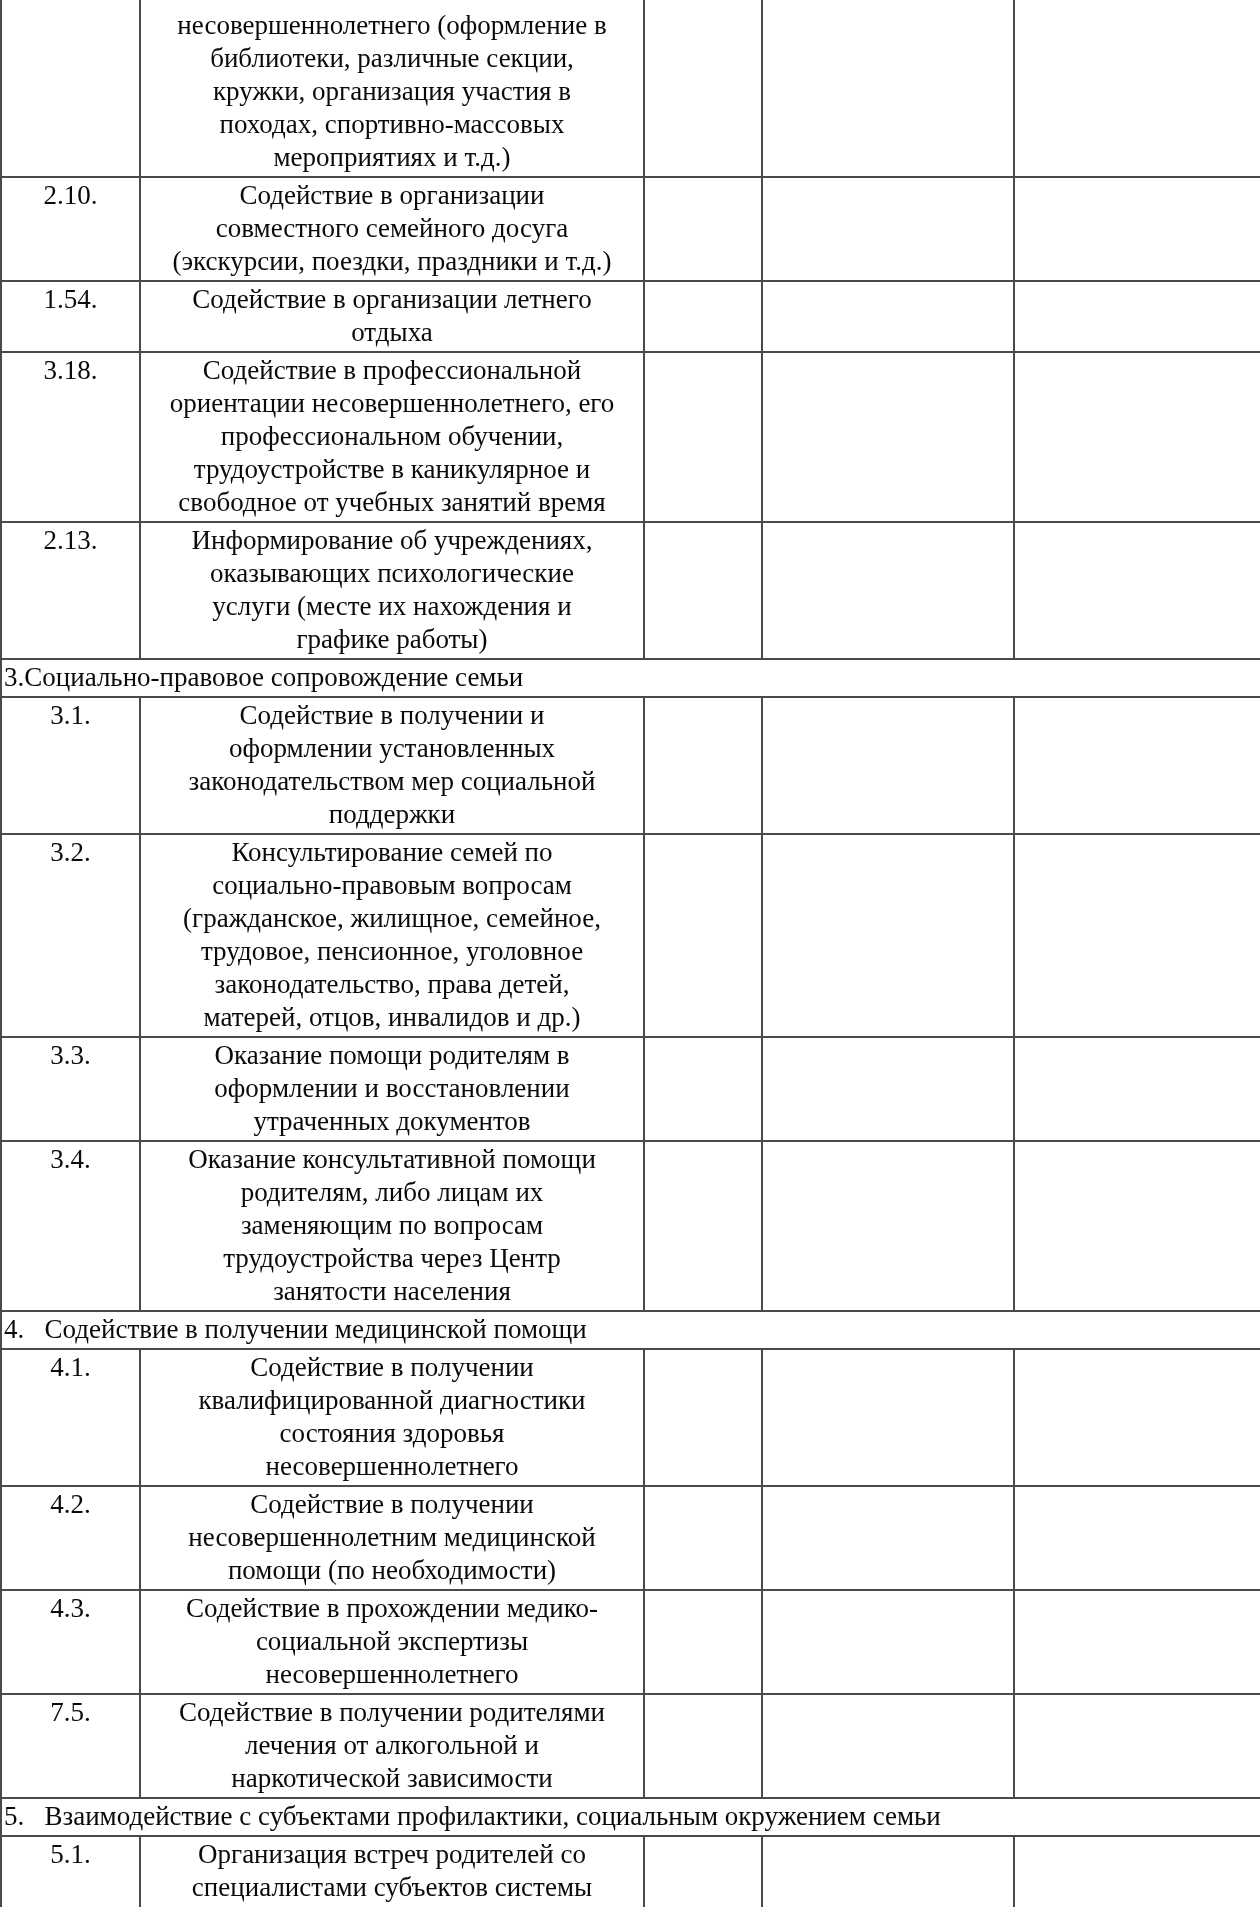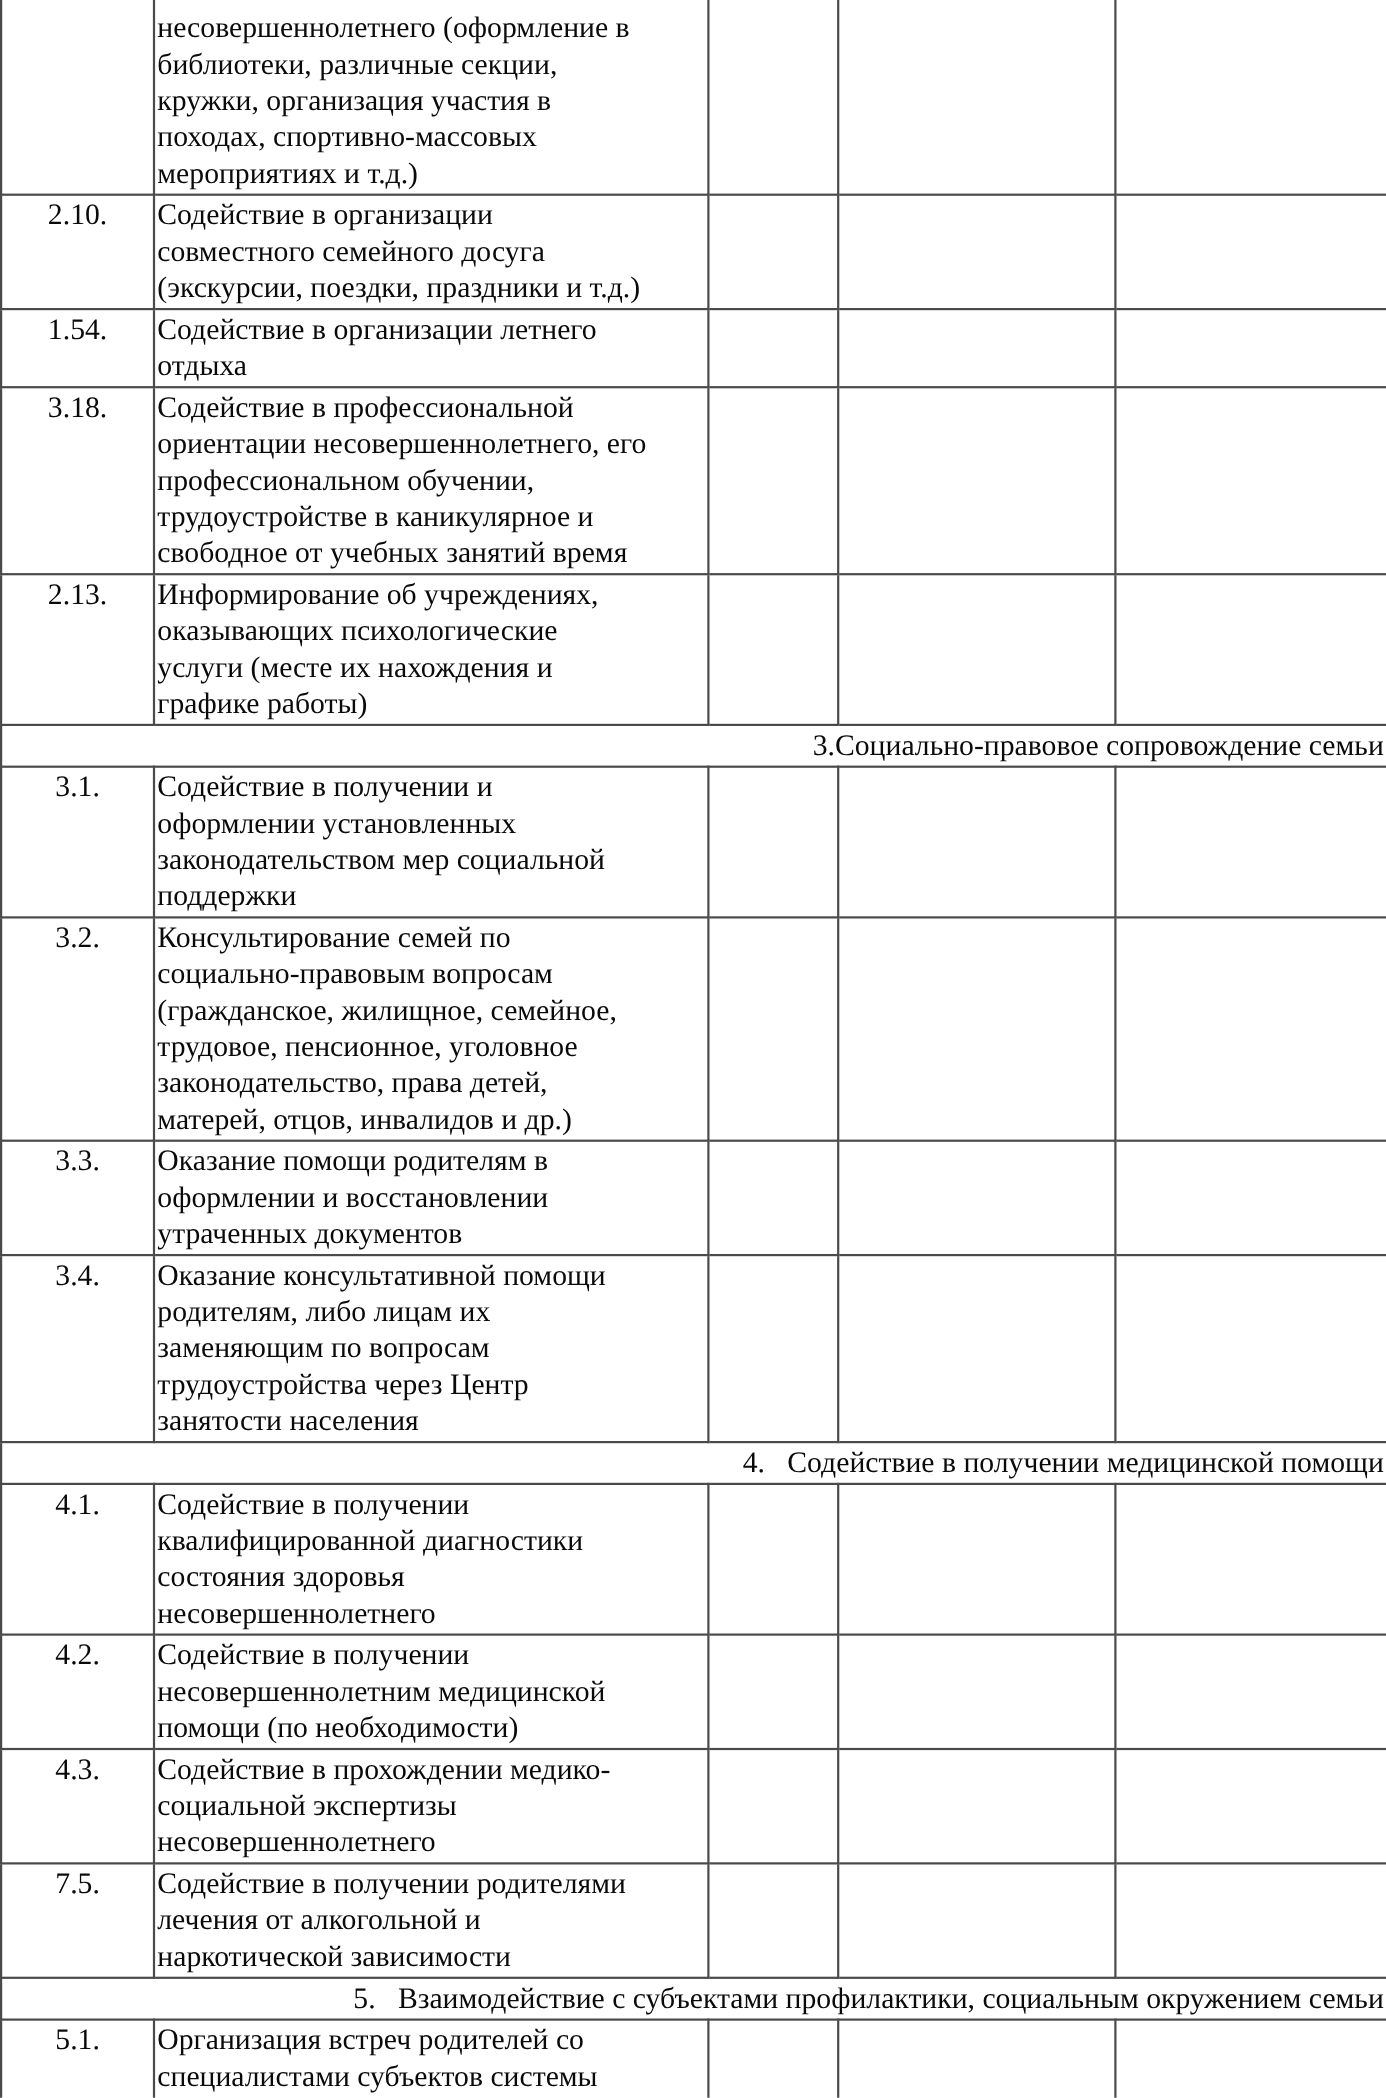--- a/index.html
+++ b/index.html
@@ -31,25 +31,26 @@
   table.plan tr:last-child td{border-bottom:none;}
   td.num-cell{
     text-align:center;
     padding-left:58px;   
     border-left:none;
   }
   td.desc-cell{
     white-space:pre-line;
     padding-left:12px;
     padding-right:2px;
+    text-align:center;
   }
   td.value-cell{background:transparent;}
   td.last-col{border-right:none;}
   td.section-cell{
-    text-align:right;
+    text-align:left;
     border-left:none;
     border-right:none;
     padding:4px 0 5px 90px;  
     white-space:nowrap;
     overflow:visible;
   }
   tr.last-row td{height:130px;} 
 </style>
 </head>
 <body>

